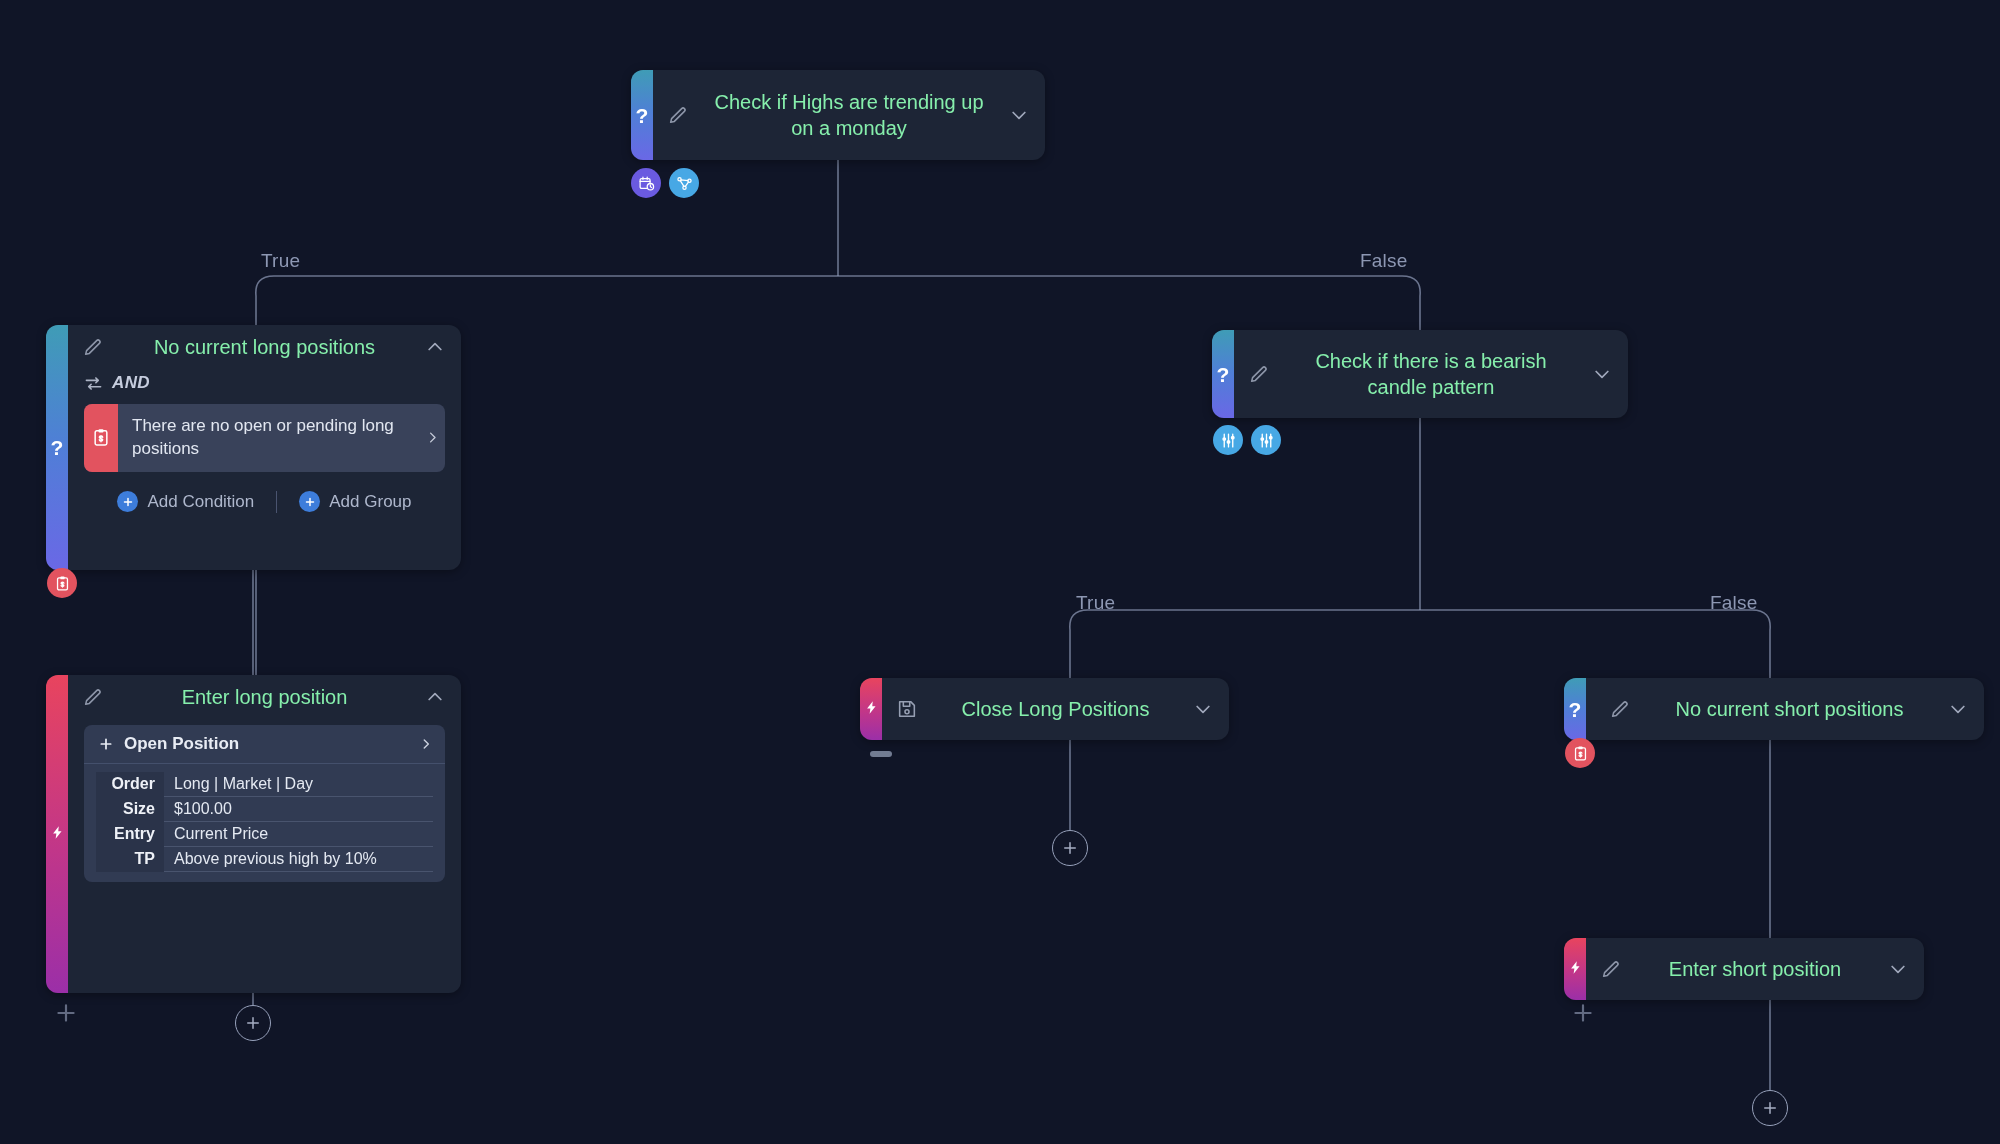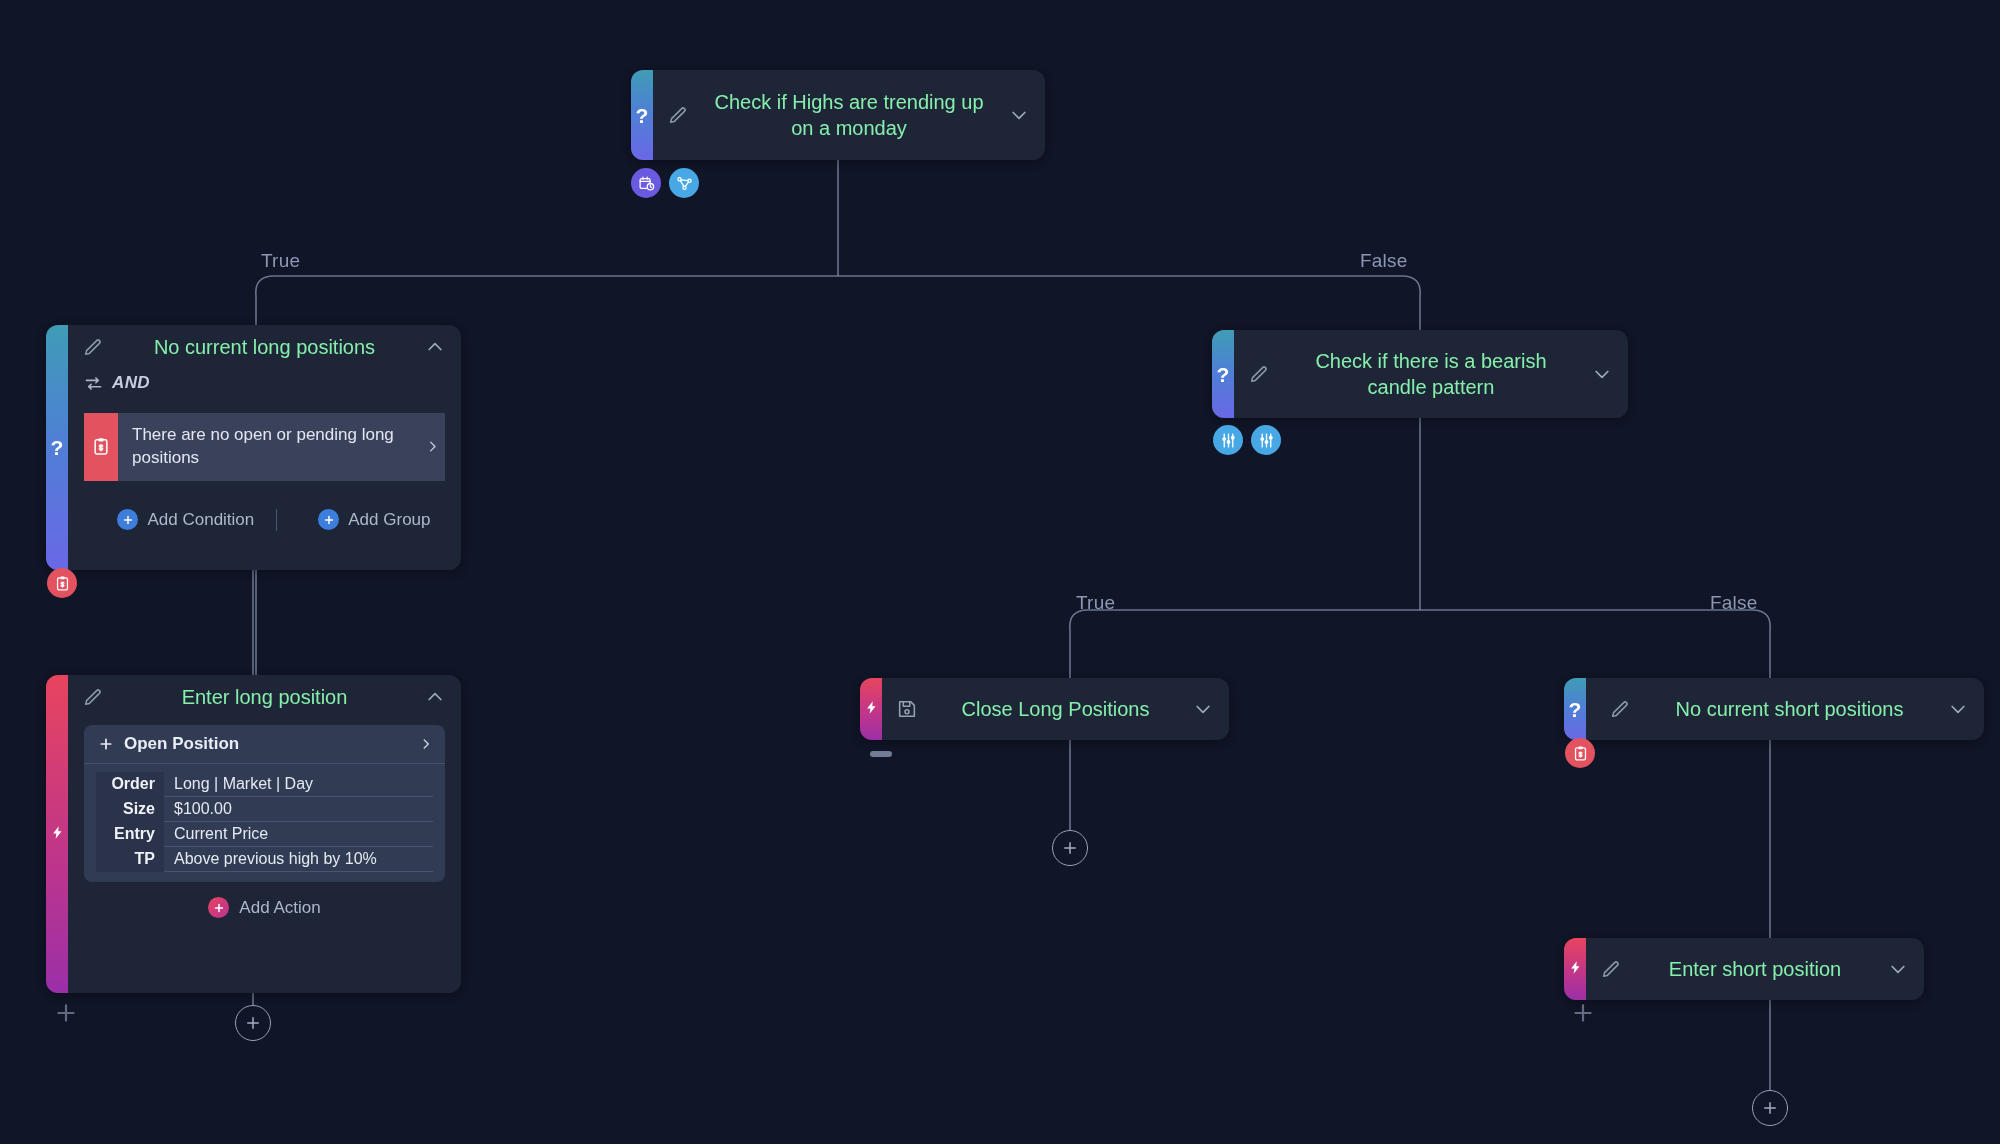--- a/index.html
+++ b/index.html
@@ -70,40 +70,40 @@
   .group-body { padding-bottom: 14px; }
   .androw {
     display: flex; align-items: center; gap: 9px;
     padding: 4px 0 8px 16px;
     font-style: italic;
   }
   .androw .swap { width: 19px; height: 19px; opacity:.85; }
   .androw .andtxt { color: #c6cdde; font-size: 17px; font-weight: 700; letter-spacing:.4px; }
 
   .cond-item {
-    margin: 12px 16px; display: flex; align-items: stretch;
-    background: #39425a; border-radius: 0; overflow: hidden;
+    margin: 3px 16px; display: flex; align-items: stretch;
+    background: #39425a; border-radius: 8px; overflow: hidden;
   }
   .cond-item .stripe {
     flex: 0 0 34px; background: #e2535f;
     display: flex; align-items: center; justify-content: center;
   }
   .cond-item .stripe svg { width: 20px; height: 21px; }
   .cond-item .ctext {
     flex: 1 1 auto; color: #e2e7f1; font-size: 17px; line-height: 1.35;
     padding: 11px 6px 11px 14px;
   }
   .cond-item .carrow { flex: 0 0 26px; display:flex; align-items:center; justify-content:center; opacity:.85; }
   .cond-item .carrow svg { width: 15px; height: 15px; }
 
   .addrow {
     display: flex; align-items: center; justify-content: center;
     gap: 0; padding: 16px 0 2px 0;
   }
-  .addbtn { display: flex; align-items: center; gap: 9px; color: #aeb7cc; font-size: 17px; margin-left: 19px; }
+  .addbtn { display: flex; align-items: center; gap: 9px; color: #aeb7cc; font-size: 17px; }
   .addbtn .pill { width: 21px; height: 21px; border-radius: 50%; background: #3d7ddb;
                   display:flex; align-items:center; justify-content:center; }
   .addbtn .pill svg { width: 12px; height: 12px; }
   .vdiv { width: 1px; height: 22px; background: #4a5470; margin: 0 22px; }
 
   
   .act-body { padding-bottom: 12px; }
   .panel {
     margin: 6px 16px 0 16px; background: #313b53; border-radius: 8px; overflow: hidden;
   }
@@ -347,28 +347,20 @@
             <td class="v">Current Price</td>
           </tr>
           <tr>
             <td class="k">TP</td>
             <td class="v">Above previous high by 10%</td>
           </tr>
         </tbody>
           </table>
       </div>
 
-      <div class="add-action">
-        <span class="pill">
-          <svg viewBox="0 0 24 24" fill="none" stroke="#fff" stroke-width="3" stroke-linecap="round">
-              <path d="M12 5v14M5 12h14"></path>
-            </svg>
-        </span>
-        <span>Add Action</span>
-      </div>
     </div>
   </div>
 
   <span class="plus-plain" style="left:53px; top:1000px;">
     <svg viewBox="0 0 24 24" fill="none" stroke="#8e98b2" stroke-width="2" stroke-linecap="round">
         <path d="M12 5v14M5 12h14"></path>
       </svg>
   </span>
   <span class="plus-circle" style="left:235px; top:1005px;">
     <svg viewBox="0 0 24 24" fill="none" stroke="#b6bfd4" stroke-width="2" stroke-linecap="round">

